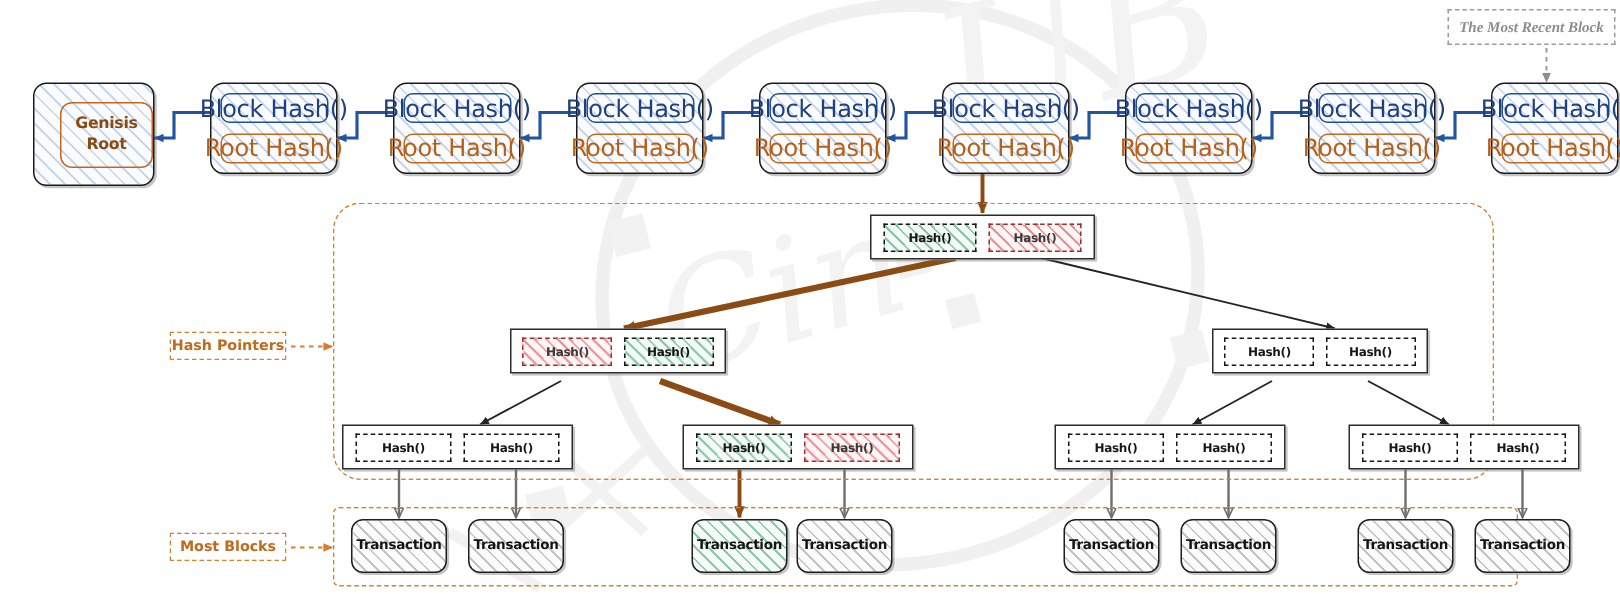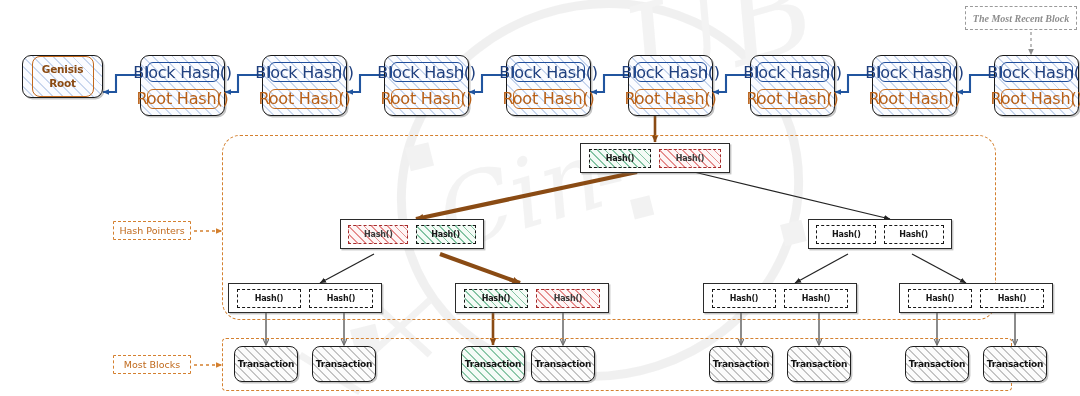--- a/index.html
+++ b/index.html
@@ -86,21 +86,21 @@
     background: #ffffff;
     white-space: nowrap;
     font-family: Liberation Serif, serif;
   }
 
   
   .region-label {
     border: 1.4px dashed #d4802f;
     color: #c06a1d;
     font-size: 9.5px;
-    font-weight: normal;
+    font-weight: bold;
     display: flex;
     align-items: center;
     justify-content: center;
     background: #ffffff;
     white-space: nowrap;
     border-radius: 1px;
   }
 
   
   .region-box {
@@ -274,21 +274,21 @@
   <div class="node region-box region-round" style="left:222px; top:135px; width:774px; height:185px;"></div>
 
   <div class="node region-box region-flat" style="left:222px; top:338px; width:790px; height:53px;"></div>
 
   <div class="node region-label" style="left:113px; top:221px; width:78px; height:19px;">Hash Pointers</div>
 
   <div class="node region-label" style="left:113px; top:355px; width:78px; height:19px;">Most Blocks</div>
 
   <div class="node tag-recent" style="left:965px; top:6px; width:112px; height:24px;">The Most Recent Block</div>
 
-  <div class="node chain-block" style="left:22px; top:55px; width:81px; height:43px;">
+  <div class="node chain-block" style="left:22px; top:55px; width:81px; height:69px;align-items:flex-end;">
     <div class="chain-cell genesis-cell" style="width:62px; height:44px;">
       <span>Genisis</span>
       <span>Root</span>
     </div>
   </div>
 
   <div class="node chain-block" style="left:140px; top:55px; width:85px; height:61px;">
     <div class="chain-cell cell-blue" style="width:72px; height:20px;">Block Hash()</div>
     <div class="chain-cell cell-orange" style="width:72px; height:20px;">Root Hash()</div>
   </div>

